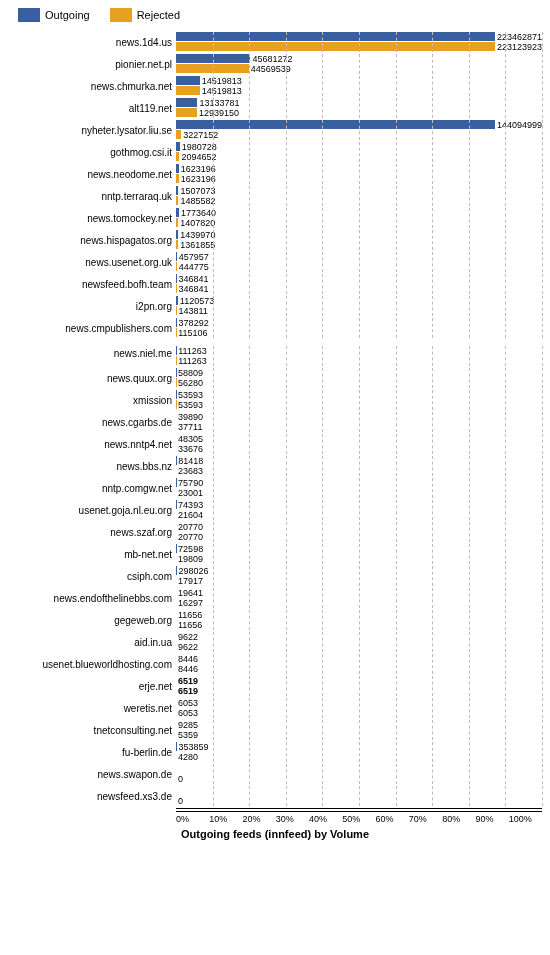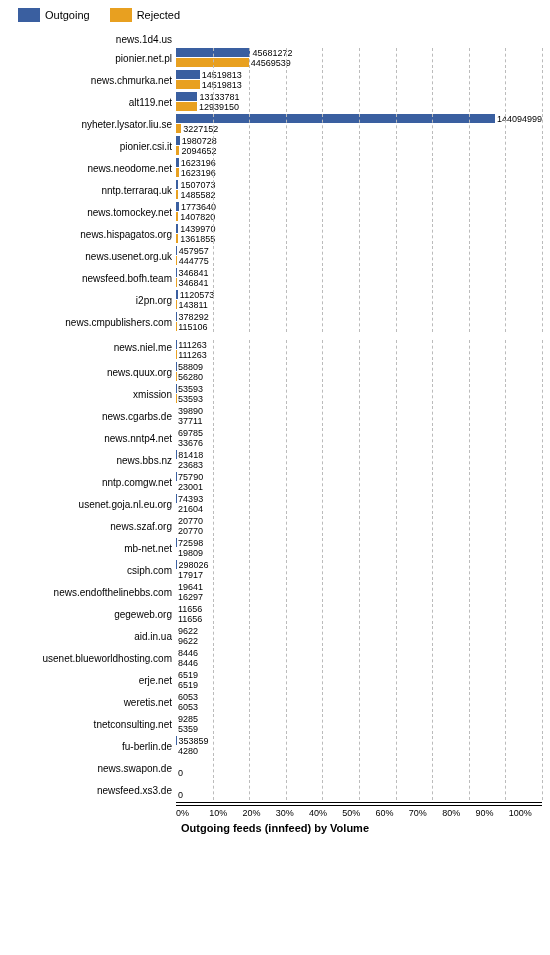--- a/index.html
+++ b/index.html
@@ -109,20 +109,40 @@
     <div class="legend-item">
       <div class="legend-box rejected"></div>
       <span>Rejected</span>
     </div>
   </div>
 
   <div class="chart-area" id="chart-area">
       <div style="position: relative;">
         <div class="bar-row">
           <div class="row-label">news.1d4.us</div>
+          <div class="bars-wrapper" style="flex: 1 1 0%; position: relative;">
+            <div style="position: absolute; top: 0px; bottom: 0px; left: 10%; border-left: 1px dashed rgb(187, 187, 187); pointer-events: none;"></div>
+            <div style="position: absolute; top: 0px; bottom: 0px; left: 20%; border-left: 1px dashed rgb(187, 187, 187); pointer-events: none;"></div>
+            <div style="position: absolute; top: 0px; bottom: 0px; left: 30%; border-left: 1px dashed rgb(187, 187, 187); pointer-events: none;"></div>
+            <div style="position: absolute; top: 0px; bottom: 0px; left: 40%; border-left: 1px dashed rgb(187, 187, 187); pointer-events: none;"></div>
+            <div style="position: absolute; top: 0px; bottom: 0px; left: 50%; border-left: 1px dashed rgb(187, 187, 187); pointer-events: none;"></div>
+            <div style="position: absolute; top: 0px; bottom: 0px; left: 60%; border-left: 1px dashed rgb(187, 187, 187); pointer-events: none;"></div>
+            <div style="position: absolute; top: 0px; bottom: 0px; left: 70%; border-left: 1px dashed rgb(187, 187, 187); pointer-events: none;"></div>
+            <div style="position: absolute; top: 0px; bottom: 0px; left: 80%; border-left: 1px dashed rgb(187, 187, 187); pointer-events: none;"></div>
+            <div style="position: absolute; top: 0px; bottom: 0px; left: 90%; border-left: 1px dashed rgb(187, 187, 187); pointer-events: none;"></div>
+            <div style="position: absolute; top: 0px; bottom: 0px; left: 100%; border-left: 1px dashed rgb(187, 187, 187); pointer-events: none;"></div>
+            <div class="bar-line">
+              <div class="bar-accepted" style="width: 99.5217%;"></div>
+              <span class="bar-value">223462871</span>
+            </div>
+            <div class="bar-line">
+              <div class="bar-rejected" style="width: 99.3707%;"></div>
+              <span class="bar-value">223123923</span>
+            </div>
+          </div>
         </div>
         <div class="bar-row">
           <div class="row-label">pionier.net.pl</div>
           <div class="bars-wrapper" style="flex: 1 1 0%; position: relative;">
             <div style="position: absolute; top: 0px; bottom: 0px; left: 10%; border-left: 1px dashed rgb(187, 187, 187); pointer-events: none;"></div>
             <div style="position: absolute; top: 0px; bottom: 0px; left: 20%; border-left: 1px dashed rgb(187, 187, 187); pointer-events: none;"></div>
             <div style="position: absolute; top: 0px; bottom: 0px; left: 30%; border-left: 1px dashed rgb(187, 187, 187); pointer-events: none;"></div>
             <div style="position: absolute; top: 0px; bottom: 0px; left: 40%; border-left: 1px dashed rgb(187, 187, 187); pointer-events: none;"></div>
             <div style="position: absolute; top: 0px; bottom: 0px; left: 50%; border-left: 1px dashed rgb(187, 187, 187); pointer-events: none;"></div>
             <div style="position: absolute; top: 0px; bottom: 0px; left: 60%; border-left: 1px dashed rgb(187, 187, 187); pointer-events: none;"></div>
@@ -203,21 +223,21 @@
               <div class="bar-accepted" style="width: 100%;"></div>
               <span class="bar-value">144094999</span>
             </div>
             <div class="bar-line">
               <div class="bar-rejected" style="width: 1.43725%;"></div>
               <span class="bar-value">3227152</span>
             </div>
           </div>
         </div>
         <div class="bar-row">
-          <div class="row-label">pionier.csi.it</div>
+          <div class="row-label">gothmog.csi.it</div>
           <div class="bars-wrapper" style="flex: 1 1 0%; position: relative;">
             <div style="position: absolute; top: 0px; bottom: 0px; left: 10%; border-left: 1px dashed rgb(187, 187, 187); pointer-events: none;"></div>
             <div style="position: absolute; top: 0px; bottom: 0px; left: 20%; border-left: 1px dashed rgb(187, 187, 187); pointer-events: none;"></div>
             <div style="position: absolute; top: 0px; bottom: 0px; left: 30%; border-left: 1px dashed rgb(187, 187, 187); pointer-events: none;"></div>
             <div style="position: absolute; top: 0px; bottom: 0px; left: 40%; border-left: 1px dashed rgb(187, 187, 187); pointer-events: none;"></div>
             <div style="position: absolute; top: 0px; bottom: 0px; left: 50%; border-left: 1px dashed rgb(187, 187, 187); pointer-events: none;"></div>
             <div style="position: absolute; top: 0px; bottom: 0px; left: 60%; border-left: 1px dashed rgb(187, 187, 187); pointer-events: none;"></div>
             <div style="position: absolute; top: 0px; bottom: 0px; left: 70%; border-left: 1px dashed rgb(187, 187, 187); pointer-events: none;"></div>
             <div style="position: absolute; top: 0px; bottom: 0px; left: 80%; border-left: 1px dashed rgb(187, 187, 187); pointer-events: none;"></div>
             <div style="position: absolute; top: 0px; bottom: 0px; left: 90%; border-left: 1px dashed rgb(187, 187, 187); pointer-events: none;"></div>
@@ -516,21 +536,21 @@
             <div style="position: absolute; top: 0px; bottom: 0px; left: 30%; border-left: 1px dashed rgb(187, 187, 187); pointer-events: none;"></div>
             <div style="position: absolute; top: 0px; bottom: 0px; left: 40%; border-left: 1px dashed rgb(187, 187, 187); pointer-events: none;"></div>
             <div style="position: absolute; top: 0px; bottom: 0px; left: 50%; border-left: 1px dashed rgb(187, 187, 187); pointer-events: none;"></div>
             <div style="position: absolute; top: 0px; bottom: 0px; left: 60%; border-left: 1px dashed rgb(187, 187, 187); pointer-events: none;"></div>
             <div style="position: absolute; top: 0px; bottom: 0px; left: 70%; border-left: 1px dashed rgb(187, 187, 187); pointer-events: none;"></div>
             <div style="position: absolute; top: 0px; bottom: 0px; left: 80%; border-left: 1px dashed rgb(187, 187, 187); pointer-events: none;"></div>
             <div style="position: absolute; top: 0px; bottom: 0px; left: 90%; border-left: 1px dashed rgb(187, 187, 187); pointer-events: none;"></div>
             <div style="position: absolute; top: 0px; bottom: 0px; left: 100%; border-left: 1px dashed rgb(187, 187, 187); pointer-events: none;"></div>
             <div class="bar-line">
               <div class="bar-accepted" style="width: 0.0173846%;"></div>
-              <span class="bar-value">69785</span>
+              <span class="bar-value">48305</span>
             </div>
             <div class="bar-line">
               <div class="bar-rejected" style="width: 0.0149979%;"></div>
               <span class="bar-value">33676</span>
             </div>
           </div>
         </div>
         <div class="bar-row">
           <div class="row-label">news.bbs.nz</div>
           <div class="bars-wrapper" style="flex: 1 1 0%; position: relative;">
@@ -756,21 +776,21 @@
               <span class="bar-value">8446</span>
             </div>
             <div class="bar-line">
               <div class="bar-rejected" style="width: 0.0037615%;"></div>
               <span class="bar-value">8446</span>
             </div>
           </div>
         </div>
         <div class="bar-row">
           <div class="row-label">erje.net</div>
-          <div class="bars-wrapper" style="flex: 1 1 0%; position: relative;">
+          <div class="bars-wrapper" style="flex: 1 1 0%; position: relative; font-weight: bold;">
             <div style="position: absolute; top: 0px; bottom: 0px; left: 10%; border-left: 1px dashed rgb(187, 187, 187); pointer-events: none;"></div>
             <div style="position: absolute; top: 0px; bottom: 0px; left: 20%; border-left: 1px dashed rgb(187, 187, 187); pointer-events: none;"></div>
             <div style="position: absolute; top: 0px; bottom: 0px; left: 30%; border-left: 1px dashed rgb(187, 187, 187); pointer-events: none;"></div>
             <div style="position: absolute; top: 0px; bottom: 0px; left: 40%; border-left: 1px dashed rgb(187, 187, 187); pointer-events: none;"></div>
             <div style="position: absolute; top: 0px; bottom: 0px; left: 50%; border-left: 1px dashed rgb(187, 187, 187); pointer-events: none;"></div>
             <div style="position: absolute; top: 0px; bottom: 0px; left: 60%; border-left: 1px dashed rgb(187, 187, 187); pointer-events: none;"></div>
             <div style="position: absolute; top: 0px; bottom: 0px; left: 70%; border-left: 1px dashed rgb(187, 187, 187); pointer-events: none;"></div>
             <div style="position: absolute; top: 0px; bottom: 0px; left: 80%; border-left: 1px dashed rgb(187, 187, 187); pointer-events: none;"></div>
             <div style="position: absolute; top: 0px; bottom: 0px; left: 90%; border-left: 1px dashed rgb(187, 187, 187); pointer-events: none;"></div>
             <div style="position: absolute; top: 0px; bottom: 0px; left: 100%; border-left: 1px dashed rgb(187, 187, 187); pointer-events: none;"></div>

